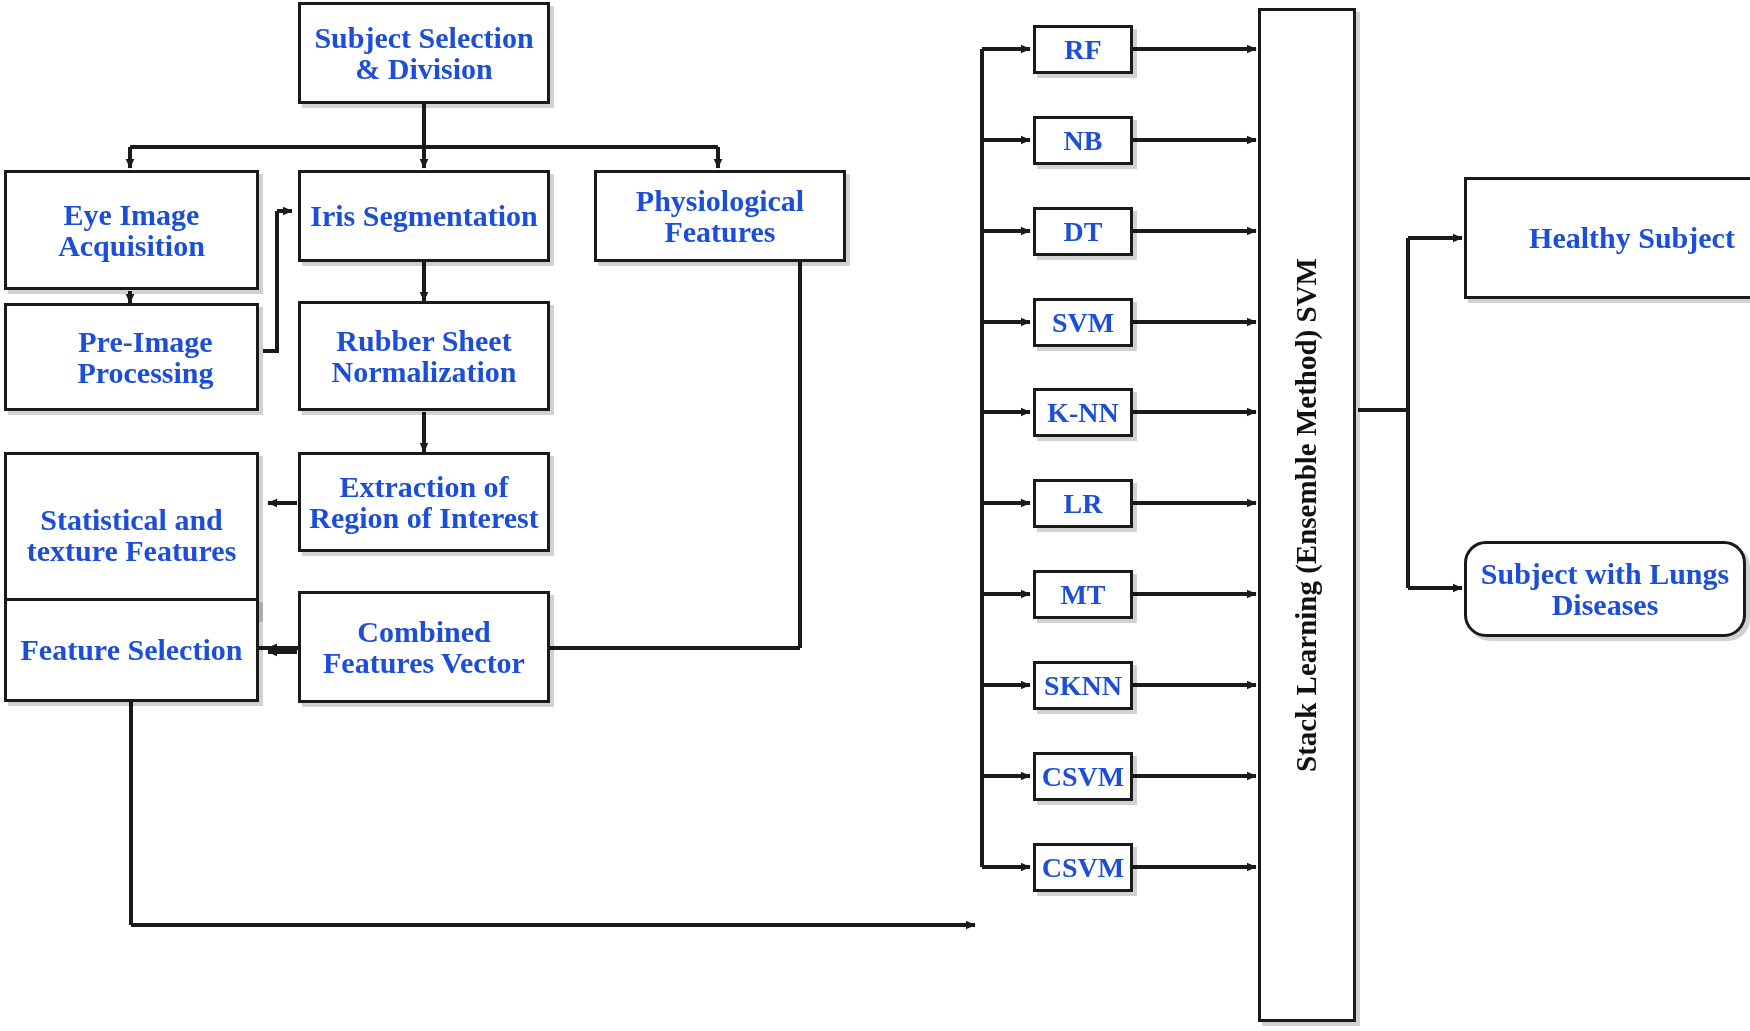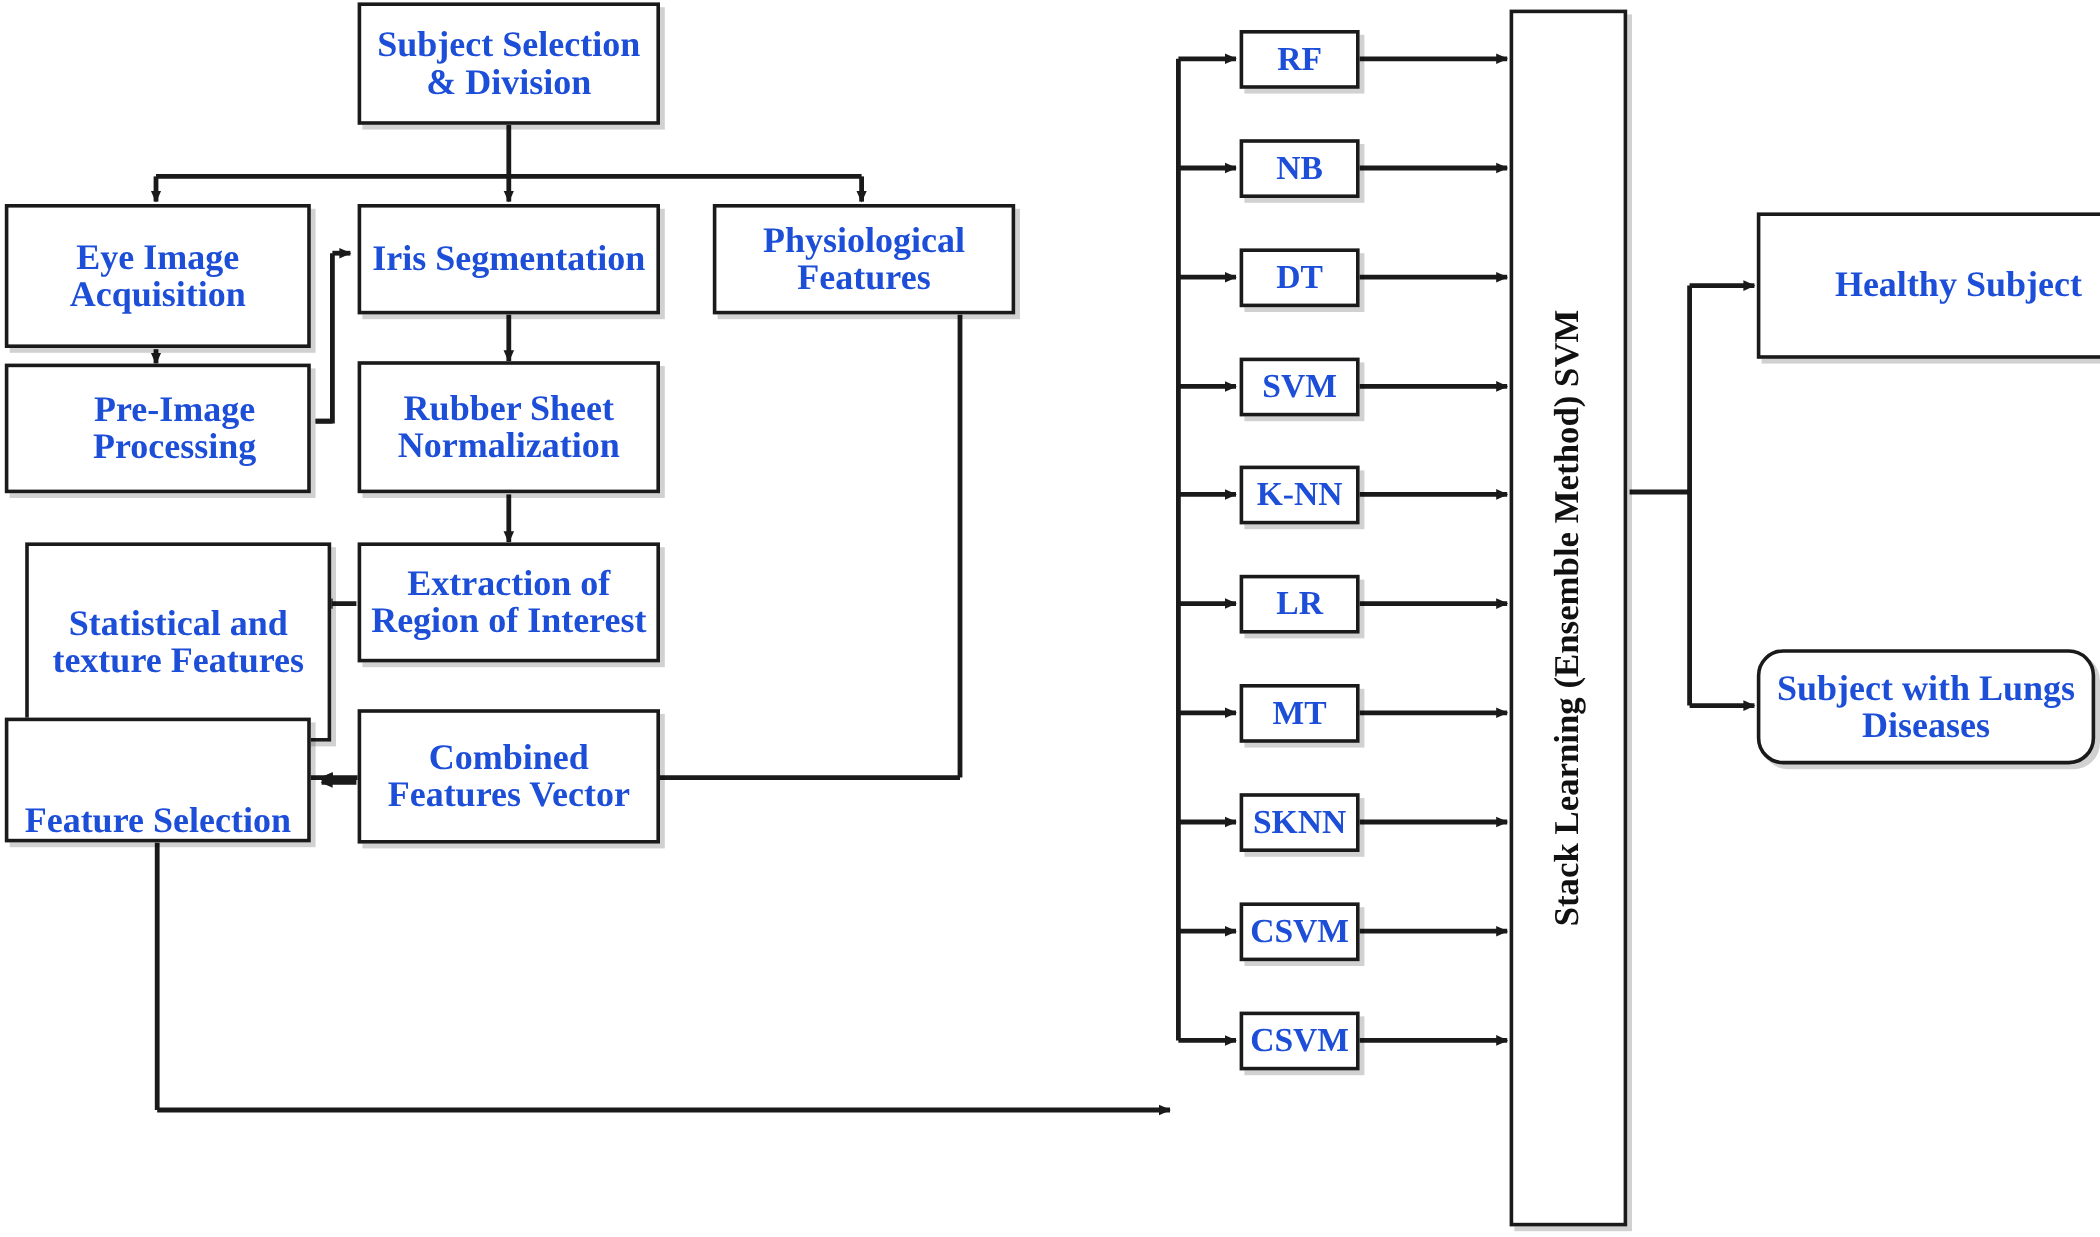--- a/index.html
+++ b/index.html
@@ -174,29 +174,29 @@
   </div>
 
   <div class="node big" style="left:298px;top:301px;width:252px;height:110px;">
     <span>Rubber Sheet Normalization</span>
   </div>
 
   <div class="node big" style="left:594px;top:170px;width:252px;height:92px;">
     <span>Physiological Features</span>
   </div>
 
-  <div class="node big" style="left:4px;top:452px;width:255px;height:166px;margin-left:17px;">
+  <div class="node big" style="left:4px;top:452px;width:255px;height:166px;">
     <span>Statistical and texture Features</span>
   </div>
 
   <div class="node big" style="left:298px;top:452px;width:252px;height:100px;">
     <span>Extraction of Region of Interest</span>
   </div>
 
-  <div class="node big" style="left:4px;top:598px;width:255px;height:104px;align-items:flex-end;">
+  <div class="node big" style="left:4px;top:598px;width:255px;height:104px;">
     <span>Feature Selection</span>
   </div>
 
   <div class="node big" style="left:298px;top:591px;width:252px;height:112px;">
     <span>Combined Features Vector</span>
   </div>
 
   <div class="node clf" style="left:1033px;top:25px;width:100px;height:49px;">
     <span>RF</span>
   </div>

